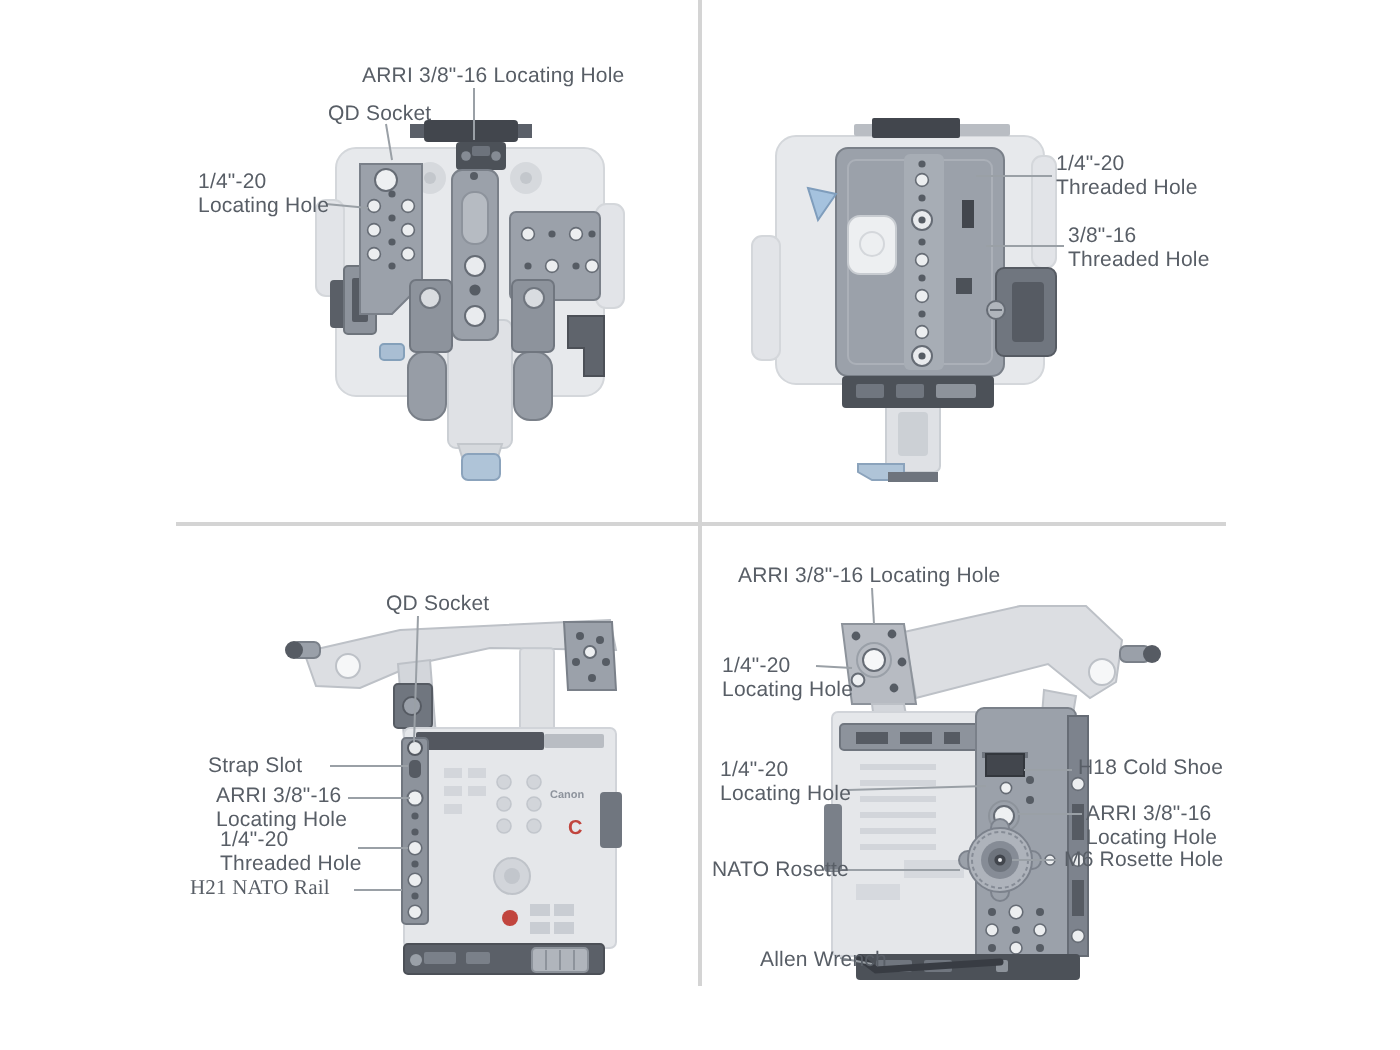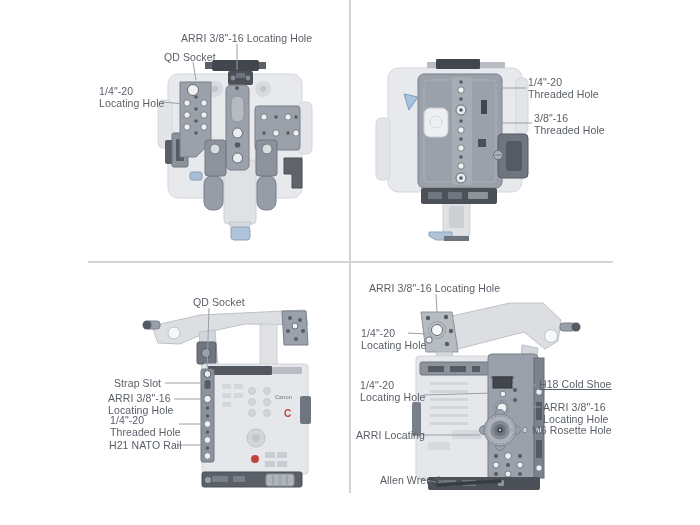--- a/index.html
+++ b/index.html
@@ -353,31 +353,31 @@
   <div class="callout" style="left:164px;top:51px;">QD Socket</div>
   <div class="callout" style="left:99px;top:85px;">1/4"-20
 Locating Hole</div>
 
   <div class="callout" style="left:528px;top:76px;">1/4"-20
 Threaded Hole</div>
   <div class="callout" style="left:534px;top:112px;">3/8"-16
 Threaded Hole</div>
 
   <div class="callout" style="left:193px;top:296px;">QD Socket</div>
-  <div class="callout" style="left:114px;top:377px;">Strap Slot</div>
+  <div class="callout" style="left:104px;top:377px;">Strap Slot</div>
   <div class="callout" style="left:108px;top:392px;">ARRI 3/8"-16
 Locating Hole</div>
   <div class="callout" style="left:110px;top:414px;">1/4"-20
 Threaded Hole</div>
-  <div class="callout" style="left:109px;top:439px;">H21 NATO Rail</div>
+  <div class="callout" style="left:95px;top:439px;font-family:Liberation Serif, serif;">H21 NATO Rail</div>
 
   <div class="callout" style="left:369px;top:282px;">ARRI 3/8"-16 Locating Hole</div>
   <div class="callout" style="left:361px;top:327px;">1/4"-20
 Locating Hole</div>
   <div class="callout" style="left:360px;top:379px;">1/4"-20
 Locating Hole</div>
-  <div class="callout" style="left:539px;top:378px;text-decoration:underline;">H18 Cold Shoe</div>
+  <div class="callout" style="left:539px;top:378px;">H18 Cold Shoe</div>
   <div class="callout" style="left:543px;top:401px;">ARRI 3/8"-16
 Locating Hole</div>
   <div class="callout" style="left:532px;top:424px;">M6 Rosette Hole</div>
-  <div class="callout" style="left:356px;top:429px;">ARRI Locating</div>
+  <div class="callout" style="left:356px;top:429px;">NATO Rosette</div>
   <div class="callout" style="left:380px;top:474px;">Allen Wrench</div>
 </div>
 
 </body></html>

